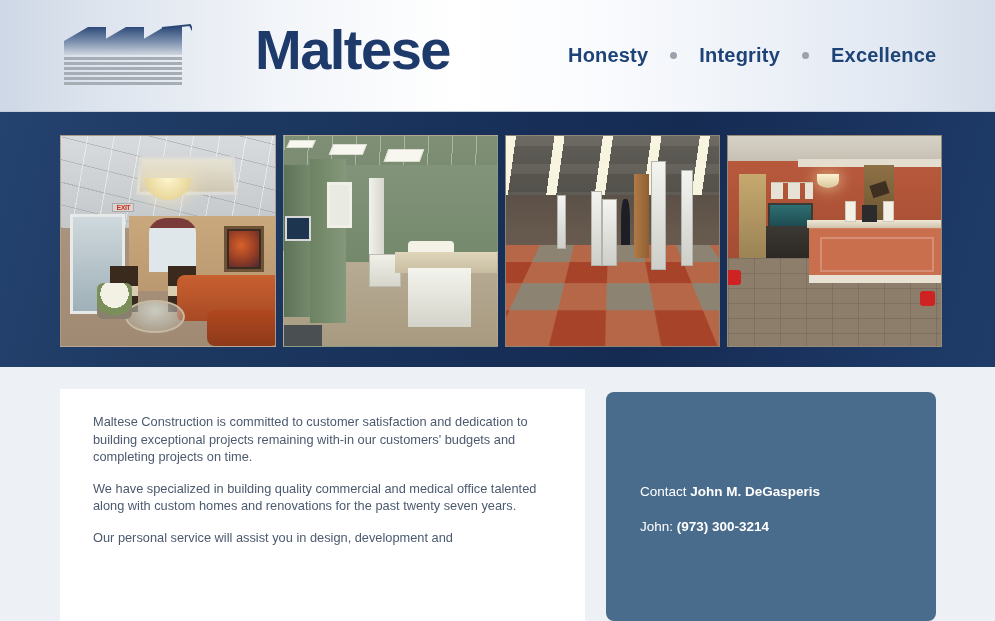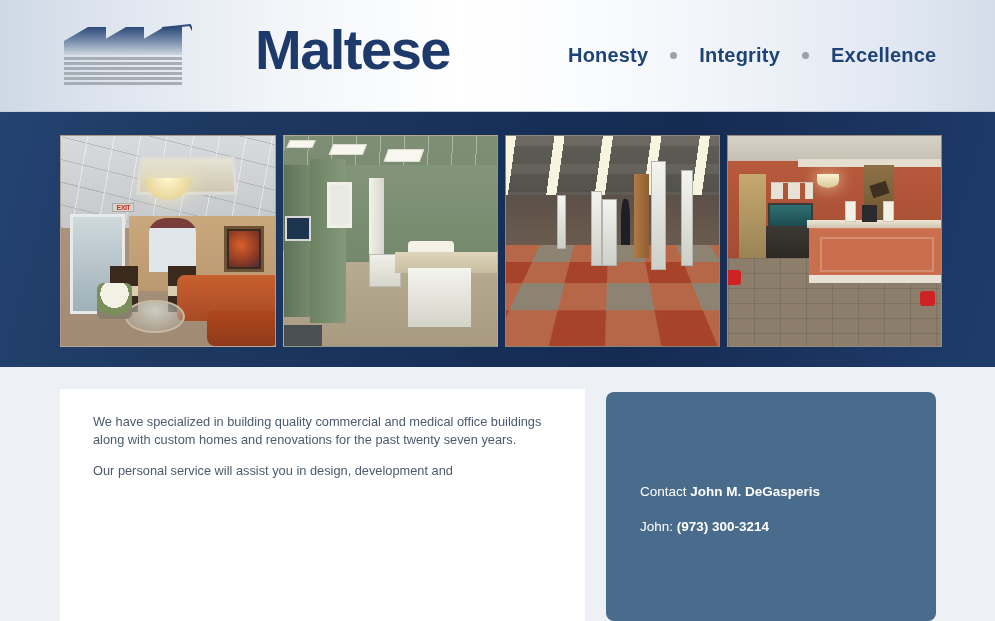--- a/index.html
+++ b/index.html
@@ -615,21 +615,22 @@
         <div class="menu b"></div>
         <div class="redthing a"></div>
         <div class="redthing b"></div>
       </div>
 
     </div>
   </div>
 
   <div class="main">
     <div class="content-card">
-      <p>We have specialized in building quality commercial and medical office buildings along with custom homes and renovations for the past twenty seven years.</p>
+      <p>Maltese Construction is committed to customer satisfaction and dedication to building exceptional projects remaining with-in our customers' budgets and completing projects on time.</p>
+      <p>We have specialized in building quality commercial and medical office talented along with custom homes and renovations for the past twenty seven years.</p>
       <p>Our personal service will assist you in design, development and</p>
     </div>
   </div>
 
   <div class="contact-panel">
     <div class="contact-line">
       <span class="lbl">Contact</span>
       <span class="val">John M. DeGasperis</span>
     </div>
     <div class="contact-gap"></div>

